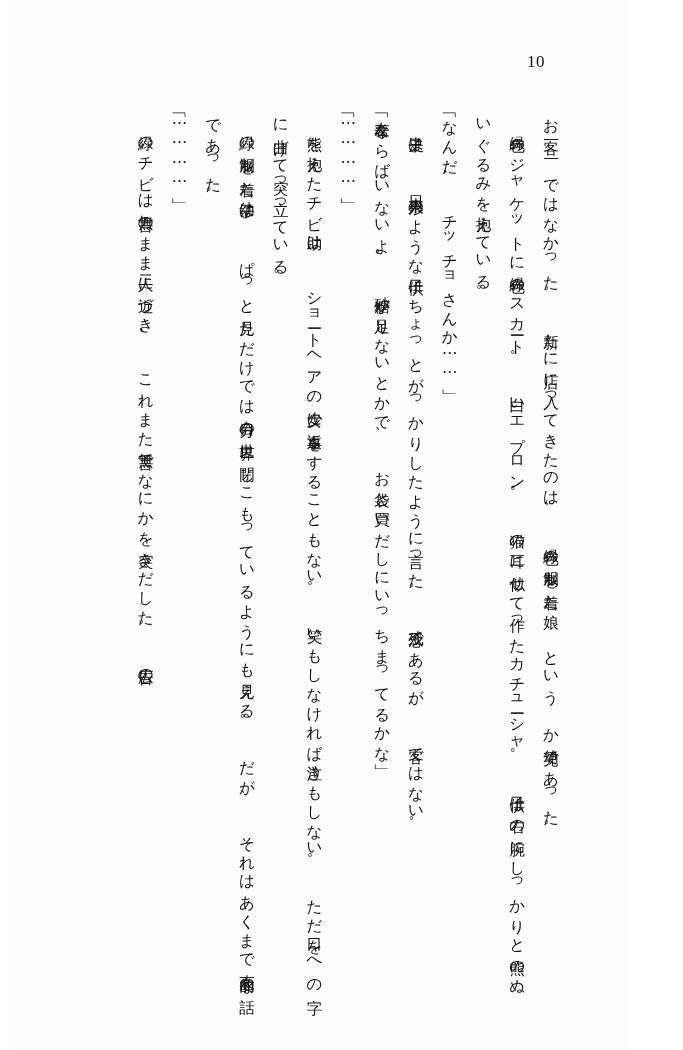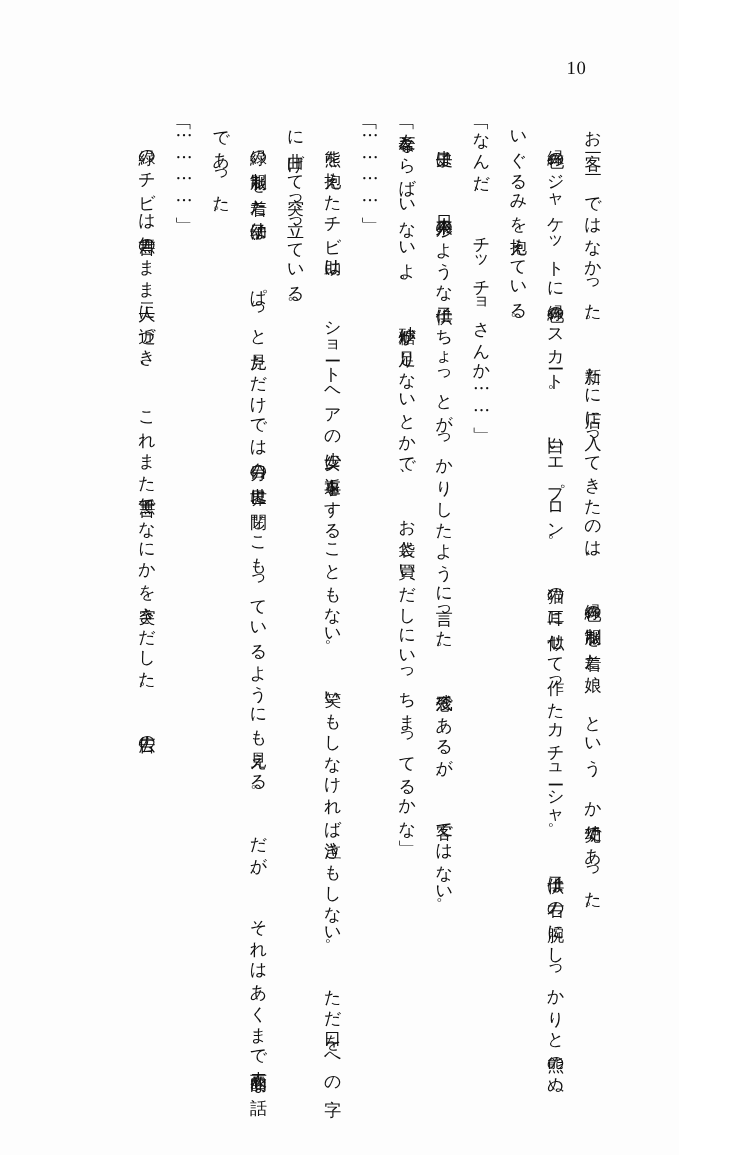--- a/index.html
+++ b/index.html
@@ -12,20 +12,21 @@
     height: 1050px;
     overflow: hidden;
     font-family: "DejaVu Serif", "Liberation Serif", serif;
     color: #111111;
   }
   .page {
     position: relative;
     width: 617px;
     height: 1050px;
     background: #fdfdfd;
+    margin-left: 12px;
   }
   .page-number {
     position: absolute;
     top: 52px;
     right: 84px;
     font-size: 17px;
     font-family: "Liberation Serif", "DejaVu Serif", serif;
     color: #111;
     letter-spacing: 0.5px;
   }

